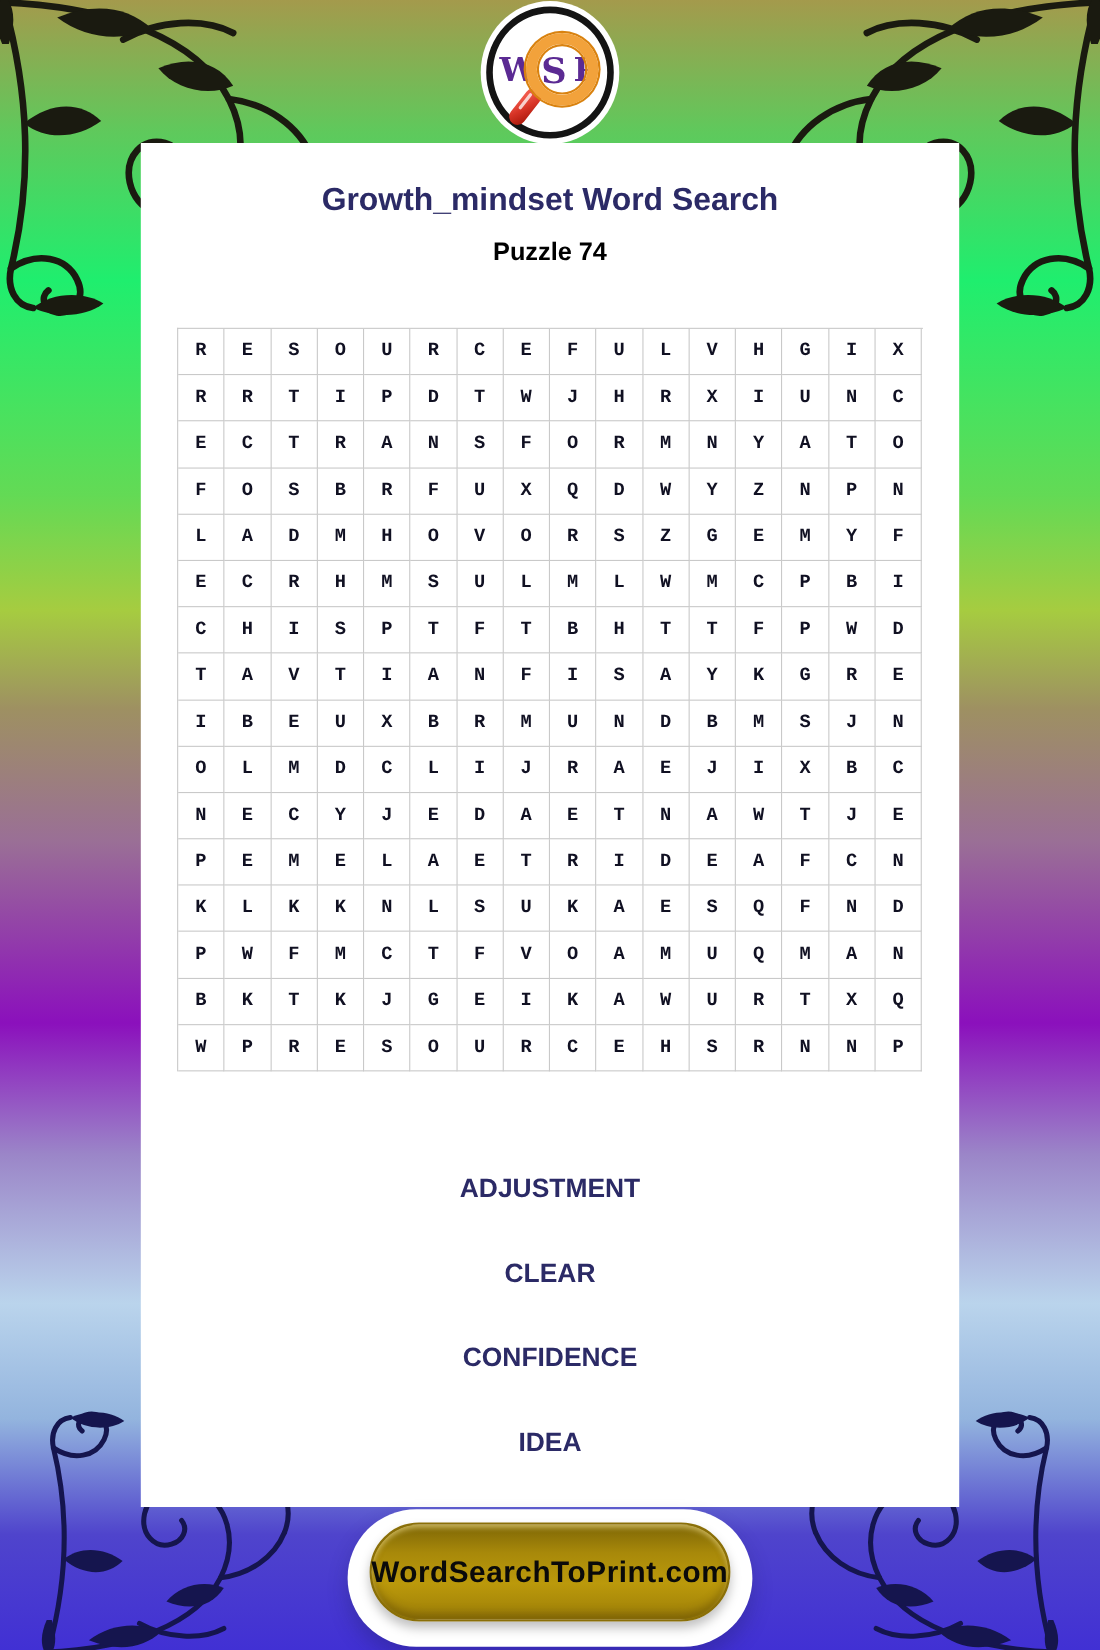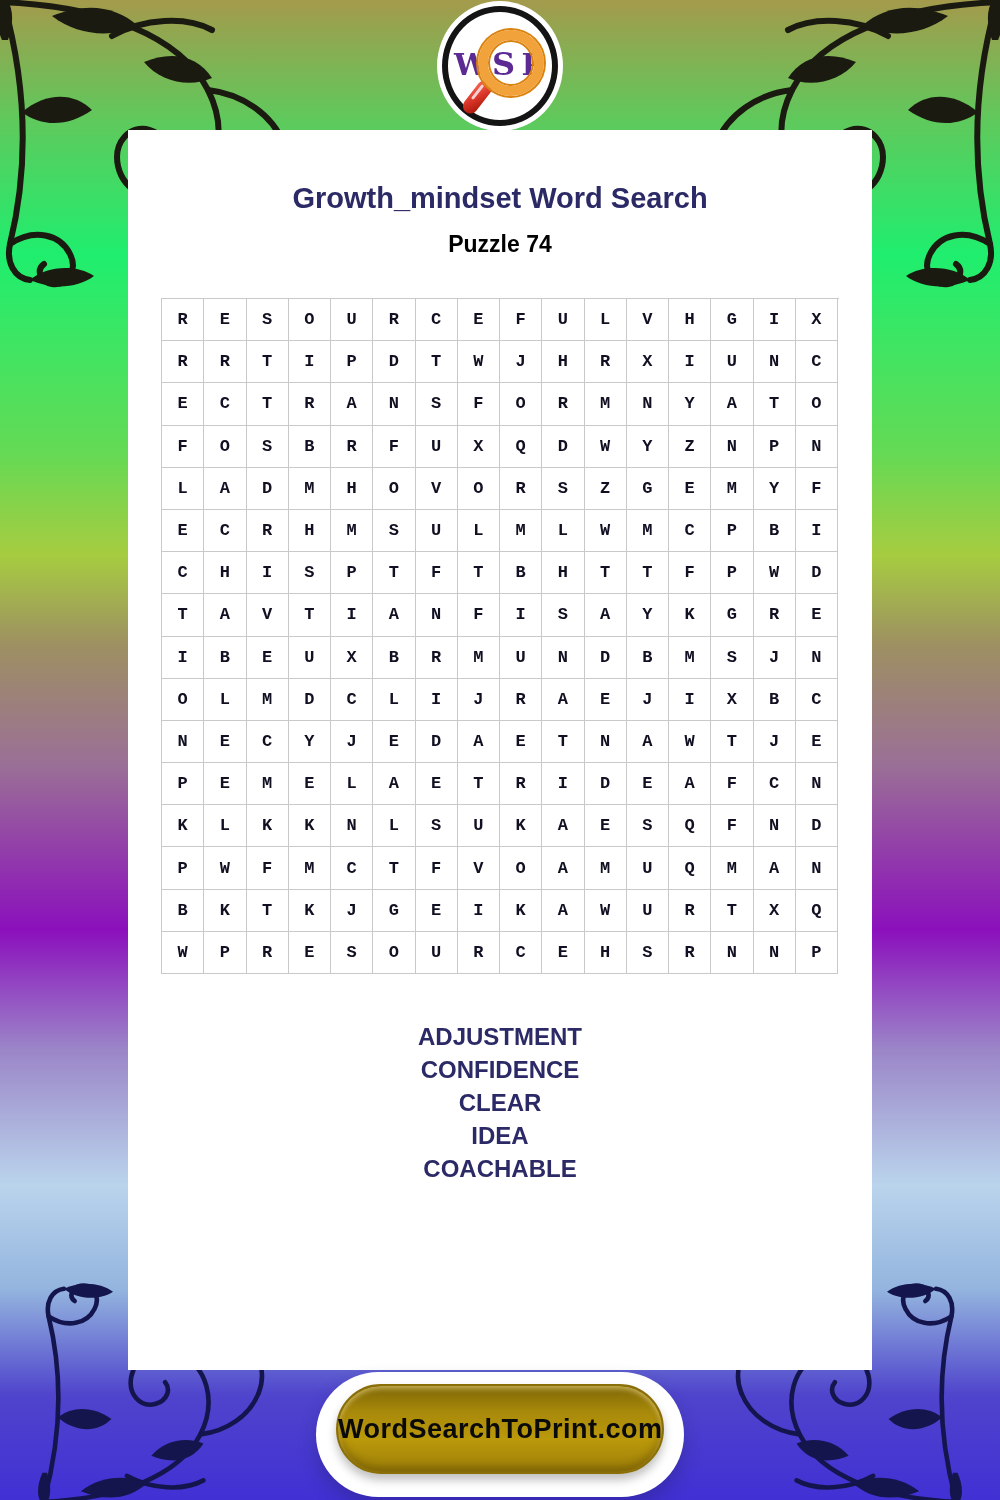--- a/index.html
+++ b/index.html
@@ -31,42 +31,42 @@
   .logo-s{left:44px;top:36px;font-size:32px;z-index:3;}
   .logo-p{right:8px;top:38px;}
   .lens-ring{position:absolute;left:30px;top:18px;width:46px;height:46px;border-radius:50%;
     border:10px solid #f2a23b;box-shadow:0 0 0 2px #d9820f, inset 0 0 0 2px #d9820f;z-index:2;}
   .lens-handle{position:absolute;left:22px;top:66px;width:15px;height:38px;border-radius:8px;
     background:linear-gradient(115deg,#f0584a 20%,#d63325 55%,#a31407);transform:rotate(38deg);z-index:1;}
   .lens-handle::after{content:"";position:absolute;left:3px;top:6px;width:3px;height:18px;
     border-radius:3px;background:rgba(255,255,255,.75);}
   
   .card{position:absolute;left:128px;top:130px;width:744px;height:1240px;background:#ffffff;z-index:2;}
-  .title{margin:0;padding-top:52px;text-align:center;font-size:29px;font-weight:bold;color:#2b2a66;}
+  .title{margin:0;padding-top:36px;text-align:center;font-size:29px;font-weight:bold;color:#2b2a66;}
   .subtitle{margin:0;padding-top:16px;text-align:center;font-size:23px;font-weight:bold;color:#000000;}
   
   .grid{position:absolute;left:33px;top:168px;width:677px;
     display:grid;grid-template-columns:repeat(16,42.25px);grid-auto-rows:42.2px;
     border-top:1px solid #c9c9c9;border-left:1px solid #c9c9c9;background:#fff;}
   .cell{box-sizing:border-box;border-right:1px solid #c9c9c9;border-bottom:1px solid #c9c9c9;
     display:flex;align-items:center;justify-content:center;
     font-family:"Liberation Mono",monospace;font-weight:bold;font-size:17px;color:#101022;}
   
   .words{position:absolute;left:0;right:0;top:890px;display:flex;}
   .word-col{flex:1;text-align:center;}
-  .word{font-size:24px;font-weight:bold;color:#2b2a66;line-height:33px;}
+  .word{font-size:24px;font-weight:bold;color:#2b2a66;line-height:33px;margin-top:44px;}
   
   .footer-pill{position:absolute;left:316px;top:1372px;width:368px;height:125px;
     background:#ffffff;border-radius:63px;z-index:4;
     box-shadow:0 10px 18px rgba(30,30,90,.30);}
   .footer-btn{position:absolute;left:20px;top:12px;width:328px;height:90px;border-radius:45px;
     background:linear-gradient(180deg,#7e6606 0%,#a8890a 30%,#bb990b 62%,#9d7f08 100%);
     border:2px solid #8a6f08;box-sizing:border-box;cursor:pointer;
     box-shadow:inset 0 3px 5px rgba(255,235,150,.55), inset 0 -5px 9px rgba(60,40,0,.35), 0 6px 10px rgba(0,0,0,.25);
-    display:flex;align-items:center;justify-content:flex-start;}
+    display:flex;align-items:center;justify-content:flex-end;}
   .footer-btn span{font-size:27px;font-weight:bold;color:#0a0a0a;letter-spacing:.5px;}
 </style>
 </head>
 <body>
 
 <svg width="0" height="0" style="position:absolute">
   <defs>
     <g id="flourish-shape">
       <g fill="none" stroke="currentColor" stroke-width="6" stroke-linecap="round">
         <path d="M6,8 C110,12 186,42 214,96 C236,140 222,186 186,200 C158,211 130,198 124,172 C119,148 136,130 156,136 C170,140 176,154 168,164"></path>
@@ -378,22 +378,22 @@
       <div class="cell">S</div>
       <div class="cell">R</div>
       <div class="cell">N</div>
       <div class="cell">N</div>
       <div class="cell">P</div>
     </div>
 
   <div class="words">
     <div class="word-col">
         <div class="word">ADJUSTMENT</div>
+        <div class="word">CLEAR</div>
         <div class="word">CONFIDENCE</div>
-        <div class="word">CLEAR</div>
         <div class="word">IDEA</div>
         <div class="word">COACHABLE</div>
       </div>
   </div>
 </div>
 
 <div class="footer-pill">
   <div class="footer-btn">
     <span>WordSearchToPrint.com</span>
   </div>

